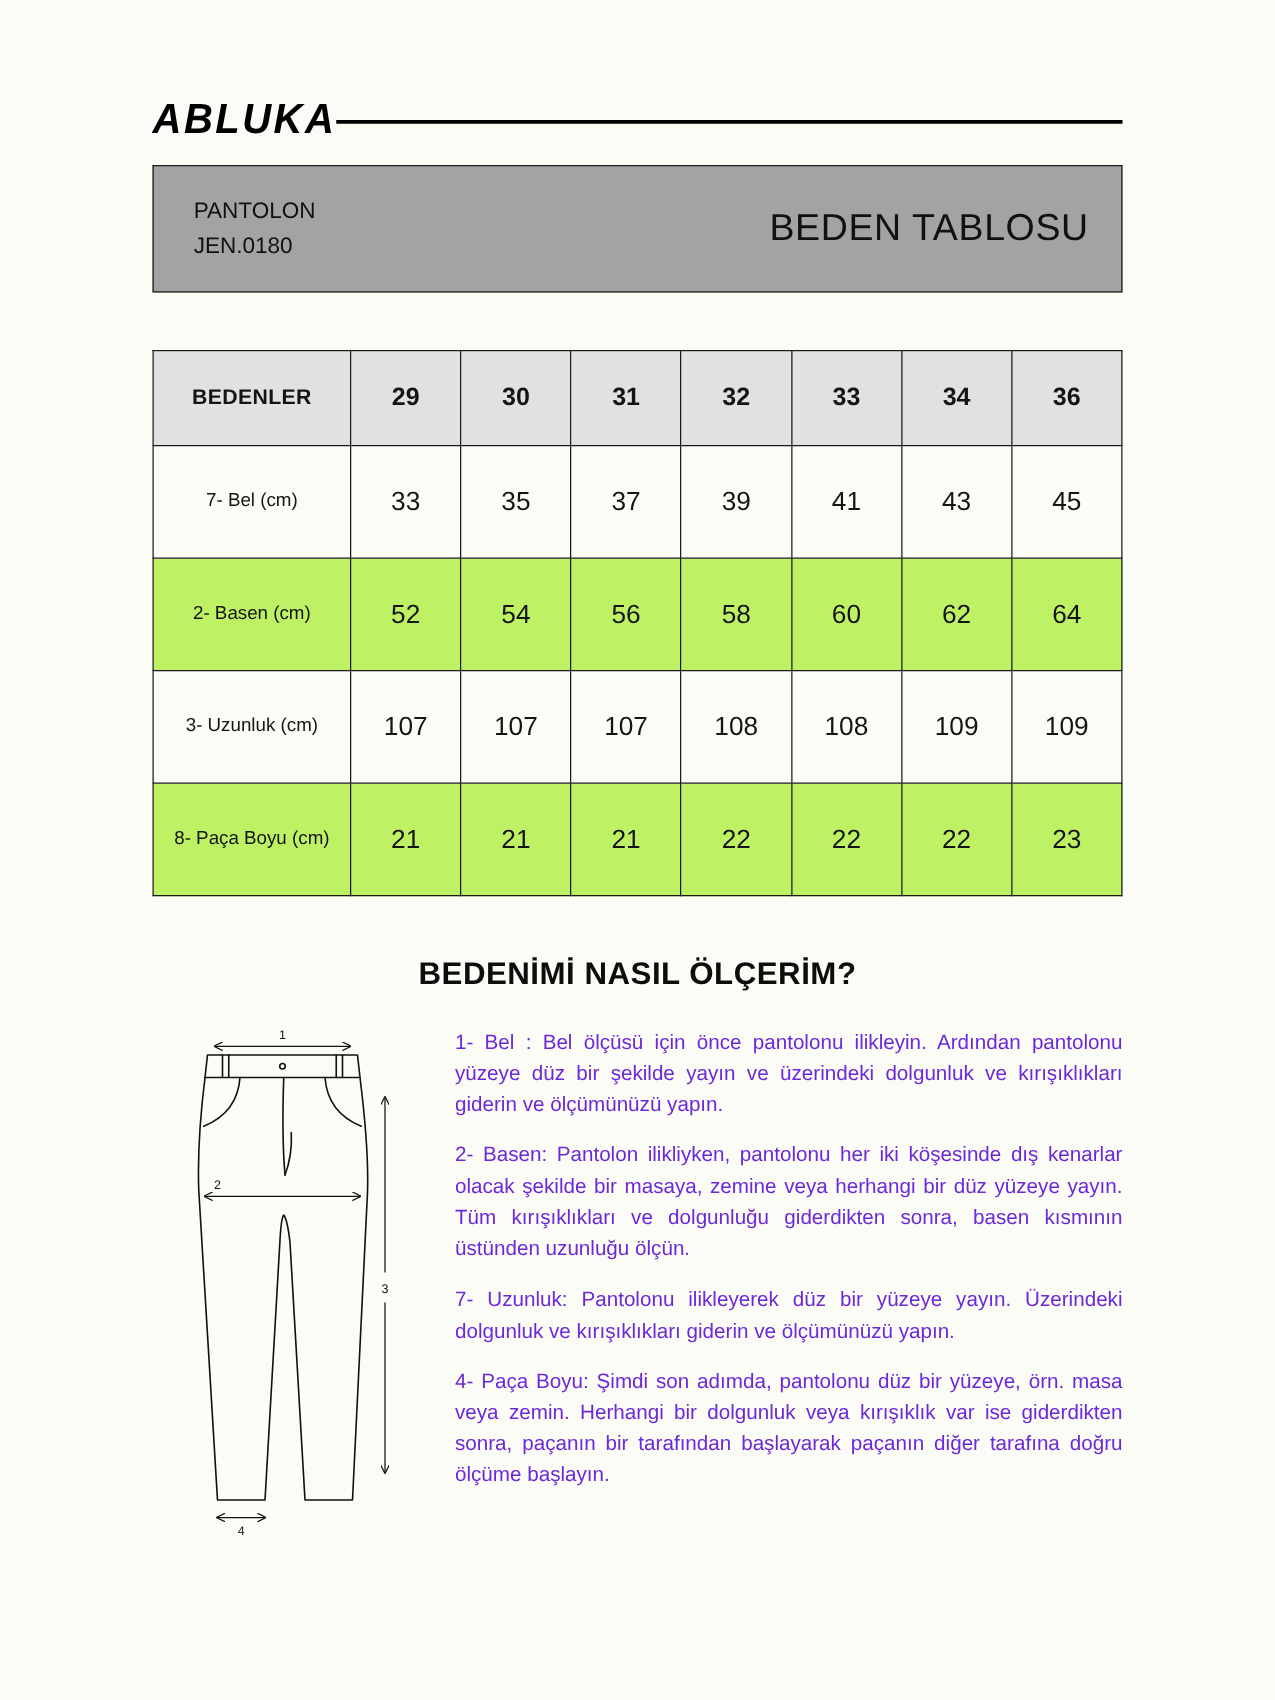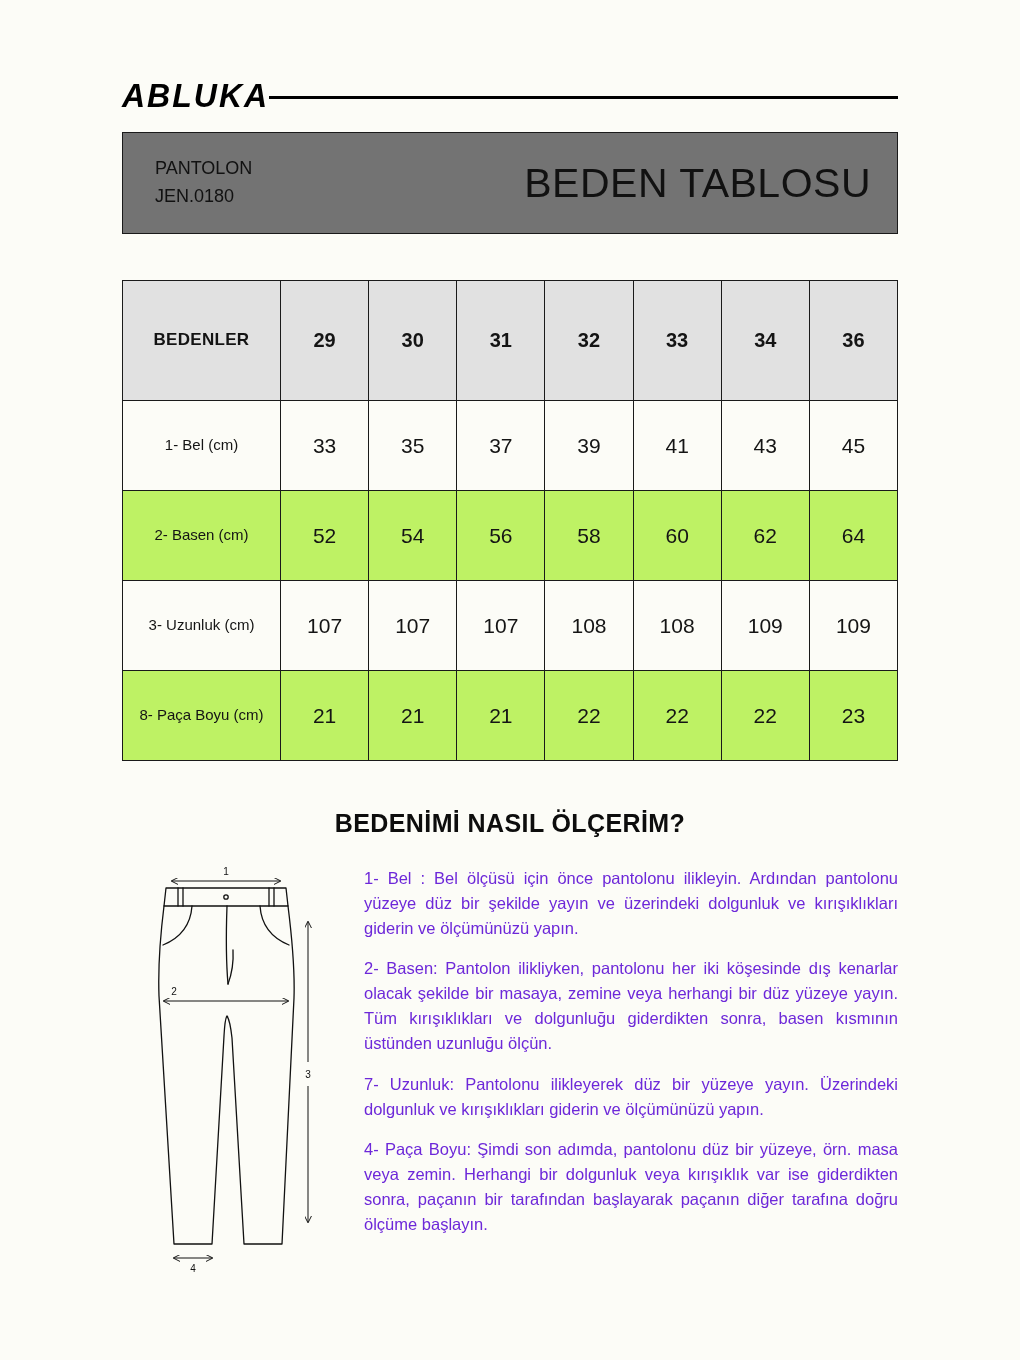--- a/index.html
+++ b/index.html
@@ -44,25 +44,25 @@
 
   
   .header-box {
     margin-top: 18px;
     border: 1.5px solid #1a1a1a;
     height: 102px;
     display: flex;
     align-items: center;
     justify-content: space-between;
     padding: 0 26px 0 32px;
-    background: #737373;
+    background: #a3a3a3;
   }
   .product-info { font-size: 18px; line-height: 1.55; color: #111; }
   .doc-title {
-    font-size: 41px;
+    font-size: 30px;
     font-weight: 400;
     letter-spacing: 0.5px;
     color: #111;
     white-space: nowrap;
     text-align: center;
   }
 
   
   .size-table {
     margin-top: 46px;
@@ -74,21 +74,21 @@
     border: 1.5px solid #1a1a1a;
     text-align: center;
     vertical-align: middle;
     height: 90px;
     font-size: 21px;
     background: #fcfcf7;
     padding: 0 6px;
   }
   .size-table col.first { width: 158px; }
   .size-table tr.head td {
-    height: 120px;
+    height: 76px;
     font-weight: 700;
     font-size: 20px;
     background: #e1e1e1;
   }
   .size-table tr.head td.lab { font-size: 17px; letter-spacing: 0.3px; }
   .size-table td.lab { font-size: 15px; font-weight: 400; padding: 0 16px; line-height: 1.35; }
   .size-table tr.gray td { background: #bef264; }
 
   
   .howto-heading {
@@ -163,21 +163,21 @@
         <td class="lab">BEDENLER</td>
         <td>29</td>
         <td>30</td>
         <td>31</td>
         <td>32</td>
         <td>33</td>
         <td>34</td>
         <td>36</td>
       </tr>
       <tr>
-        <td class="lab">1- Bel (cm)</td>
+        <td class="lab">7- Bel (cm)</td>
         <td>33</td>
         <td>35</td>
         <td>37</td>
         <td>39</td>
         <td>41</td>
         <td>43</td>
         <td>45</td>
       </tr>
       <tr class="gray">
         <td class="lab">2- Basen (cm)</td>

